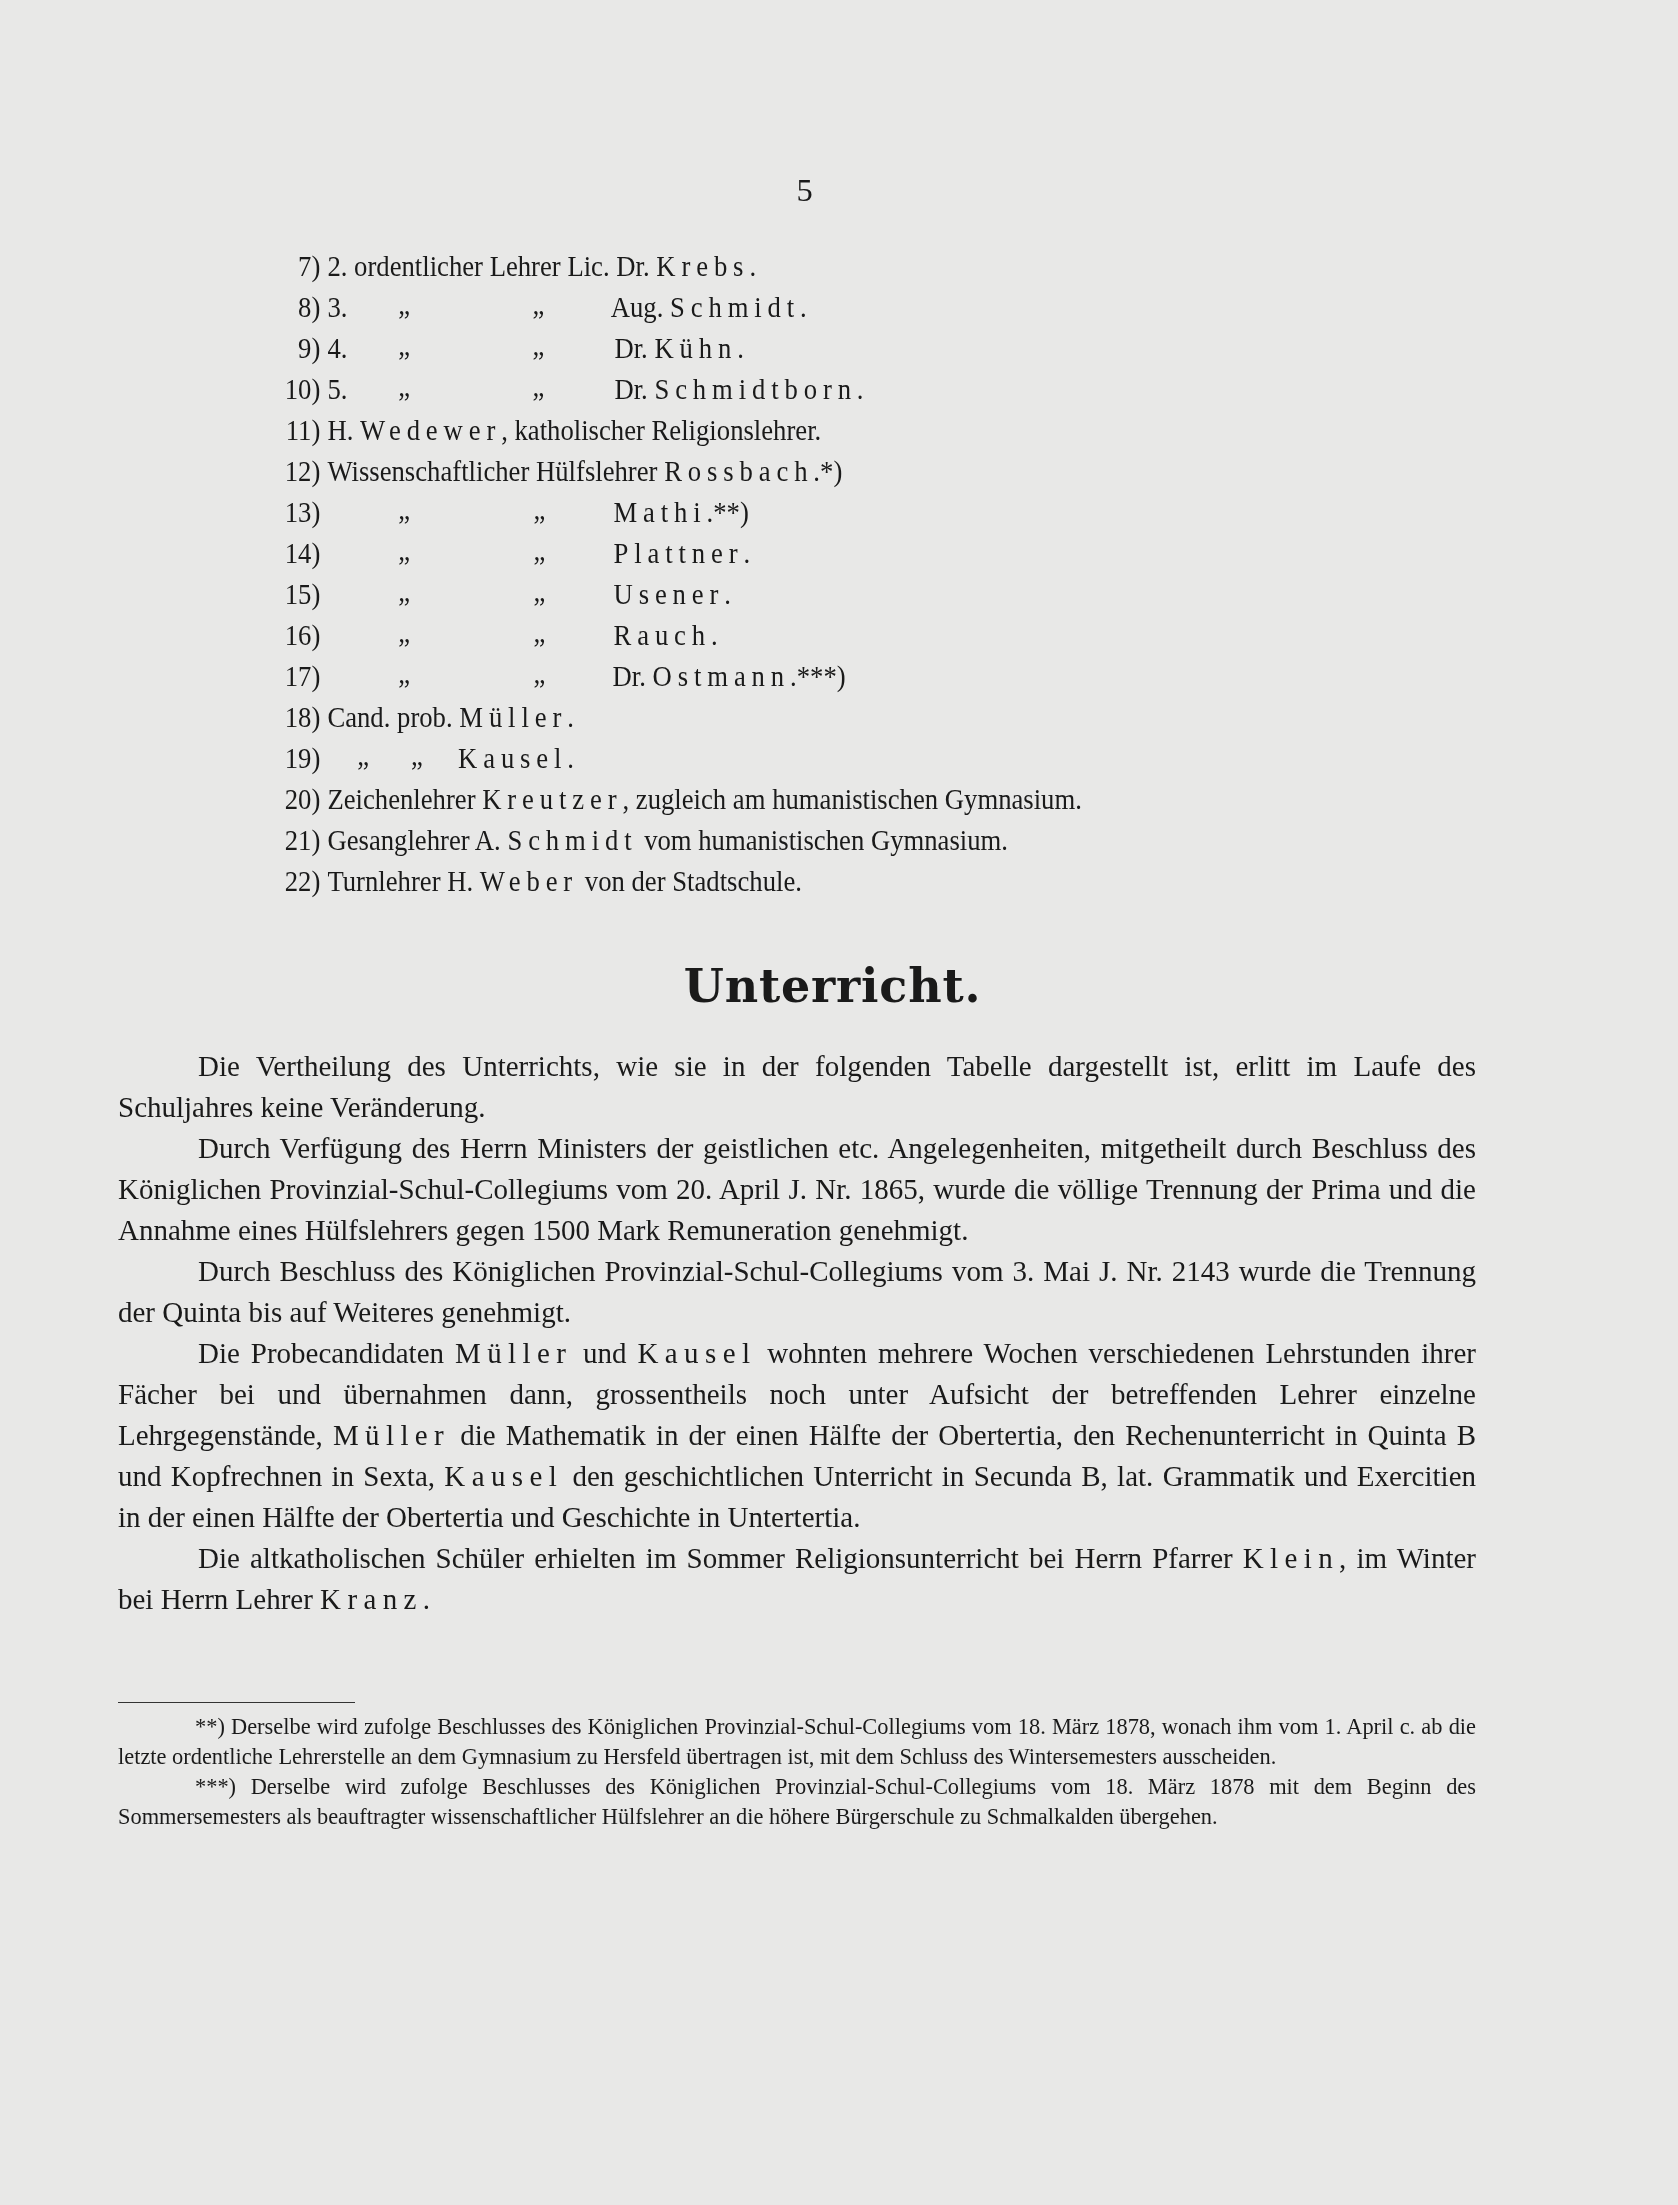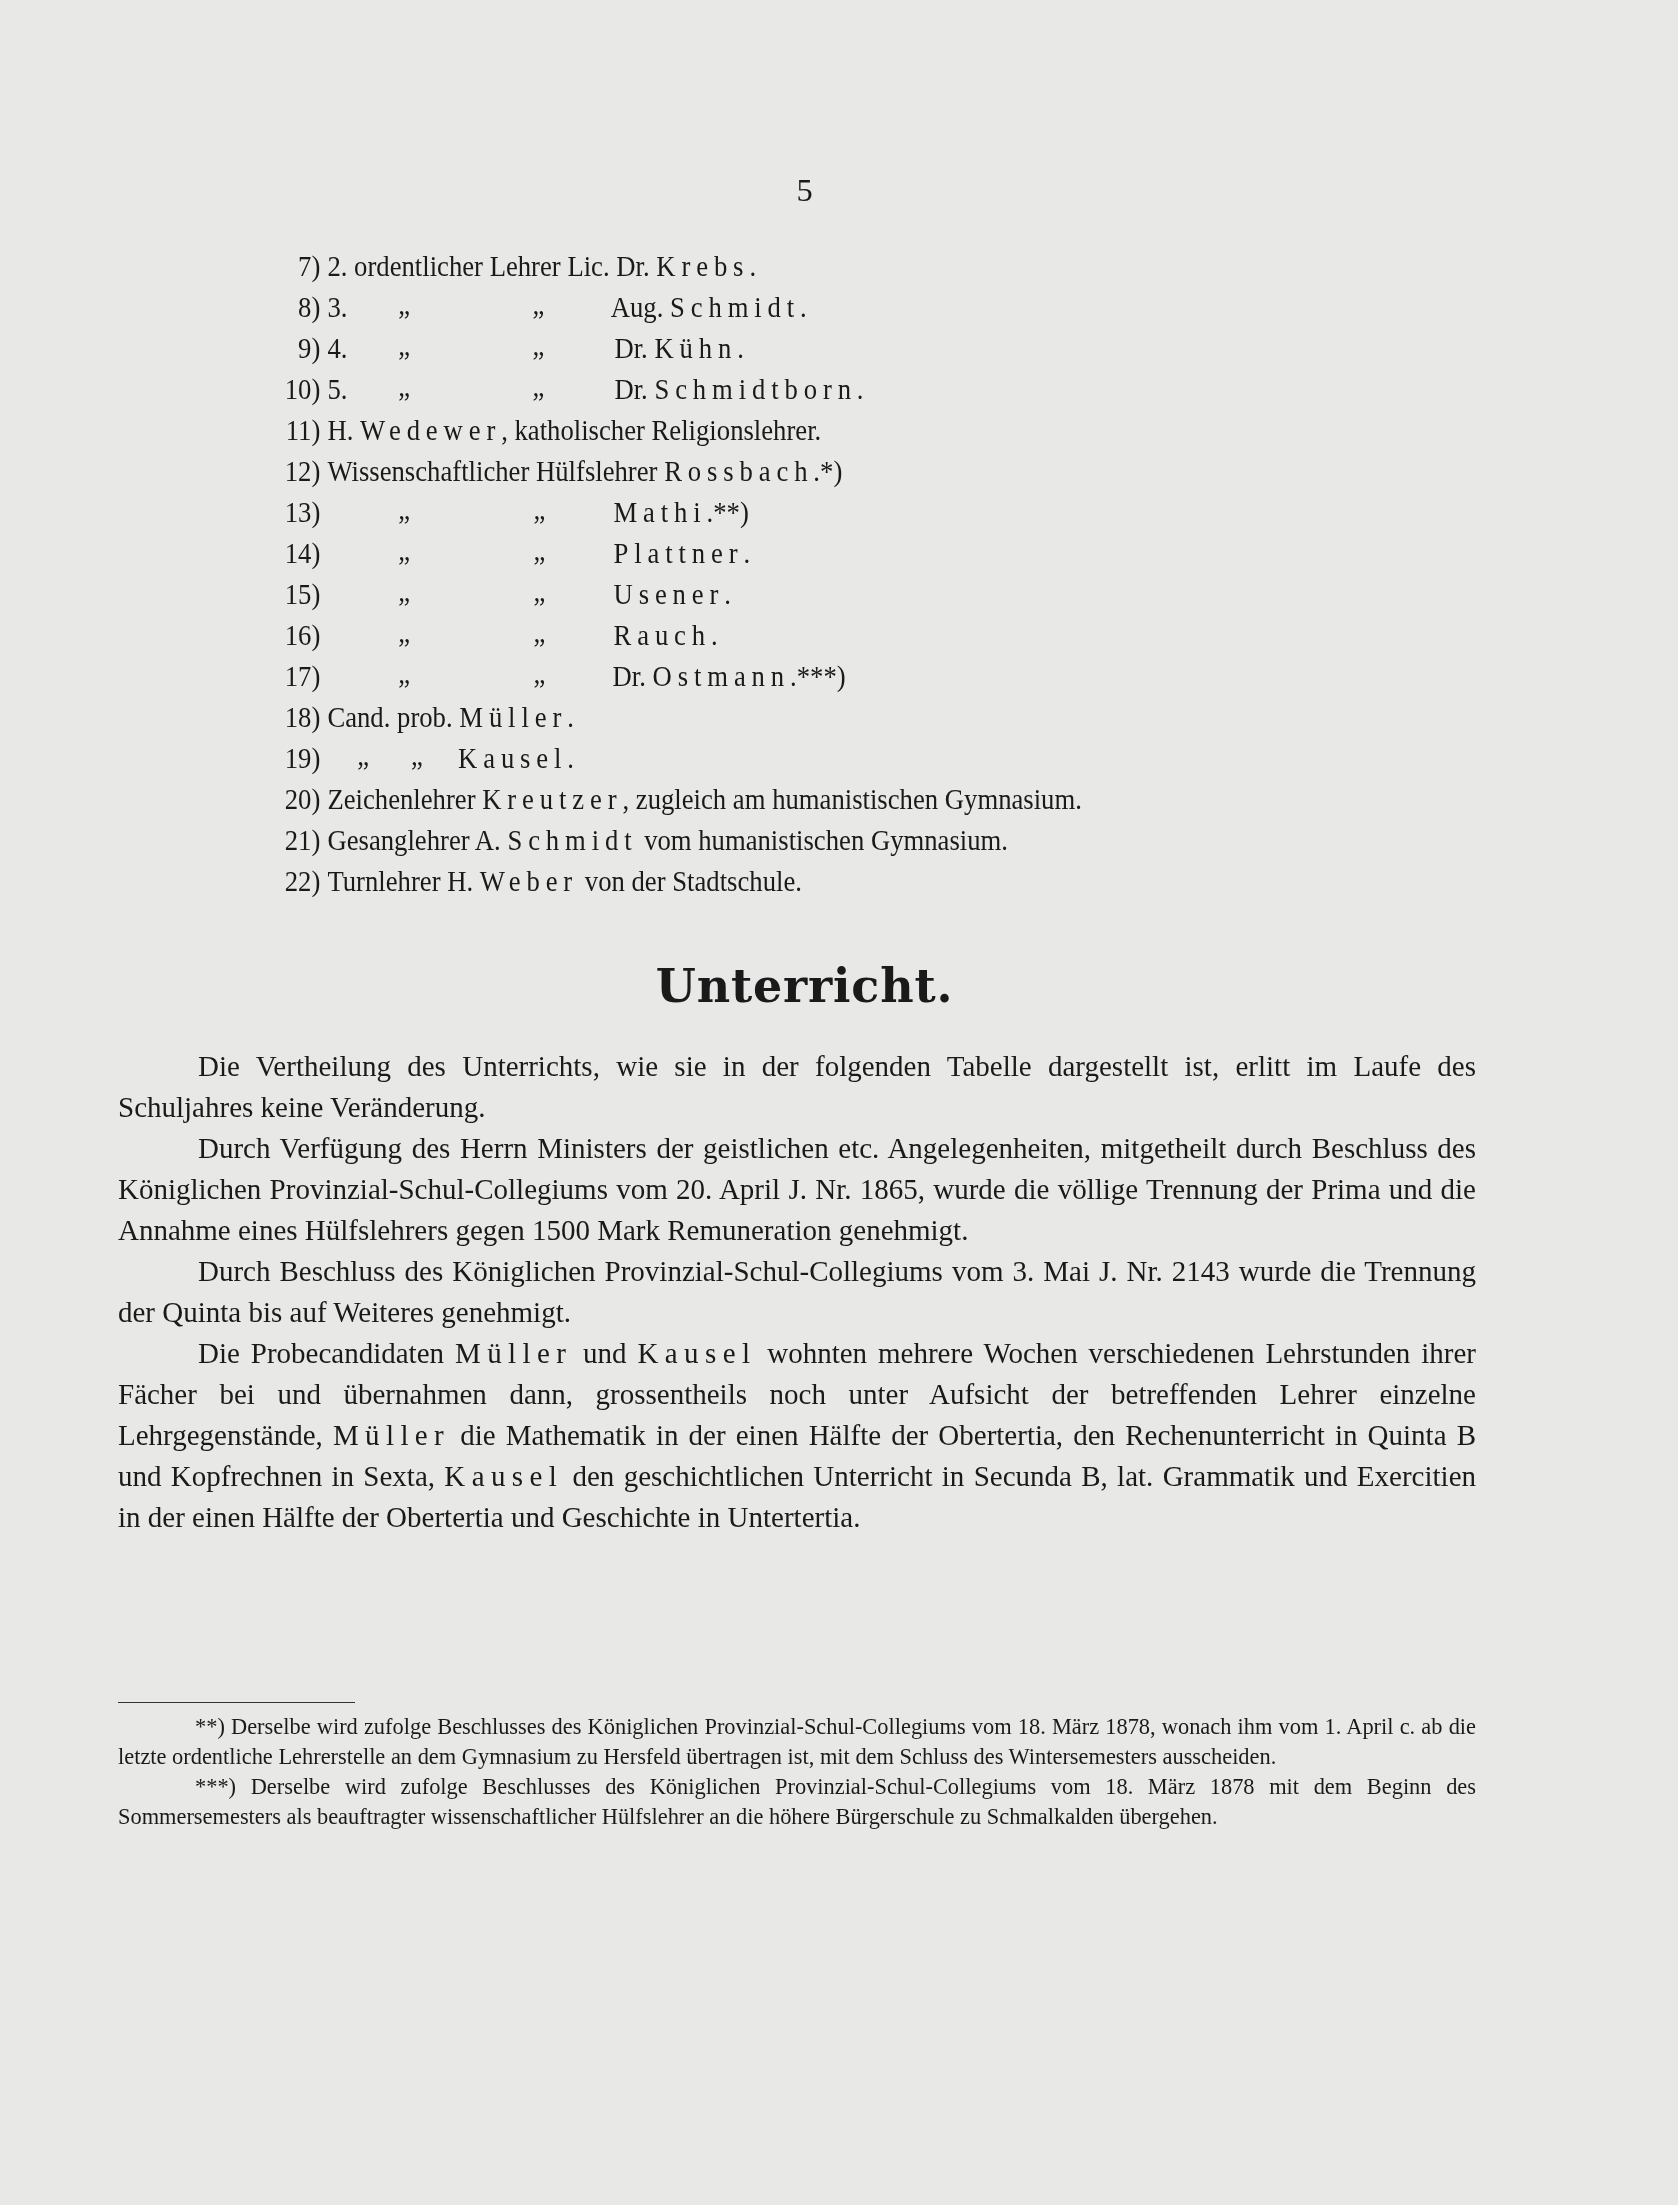--- a/index.html
+++ b/index.html
@@ -85,27 +85,28 @@
     <div class="staff-row"><span class="num">19)</span><span style="position: absolute; top: 0px;">
         <span class="ditto" style="left: 32.5px;">„</span>
         <span class="ditto" style="left: 91px;">„</span>
         <span style="position: absolute; left: 142px;"><span class="sp">Kausel</span><span>.</span></span>
       </span></div>
     <div class="staff-row"><span class="num">20)</span><span style="position: absolute; top: 0px;"><span>Zeichenlehrer </span><span class="sp">Kreutzer</span><span>, zugleich am humanistischen Gymnasium.</span></span></div>
     <div class="staff-row"><span class="num">21)</span><span style="position: absolute; top: 0px;"><span>Gesanglehrer A. </span><span class="sp">Schmidt</span><span> vom humanistischen Gymnasium.</span></span></div>
     <div class="staff-row"><span class="num">22)</span><span style="position: absolute; top: 0px;"><span>Turnlehrer H. </span><span class="sp">Weber</span><span> von der Stadtschule.</span></span></div>
   </div>
 
-<h1 class="heading" style="margin:0;">Unterricht.</h1>
+<h1 class="heading" style="margin:0;padding-left:28px;">Unterricht.</h1>
 
 <div class="body-text" id="section-body">
     <p><span>Die Vertheilung des Unterrichts, wie sie in der folgenden Tabelle dargestellt ist, erlitt im Laufe des Schuljahres keine Veränderung.</span></p>
     <p><span>Durch Verfügung des Herrn Ministers der geistlichen etc. Angelegenheiten, mitgetheilt durch Beschluss des Königlichen Provinzial-Schul-Collegiums vom 20. April J. Nr. 1865, wurde die völlige Trennung der Prima und die Annahme eines Hülfslehrers gegen 1500 Mark Remuneration genehmigt.</span></p>
     <p><span>Durch Beschluss des Königlichen Provinzial-Schul-Collegiums vom 3. Mai J. Nr. 2143 wurde die Trennung der Quinta bis auf Weiteres genehmigt.</span></p>
     <p><span>Die Probecandidaten </span><span class="sp">Müller</span><span> und </span><span class="sp">Kausel</span><span> wohnten mehrere Wochen verschiedenen Lehrstunden ihrer Fächer bei und übernahmen dann, grossentheils noch unter Aufsicht der betreffenden Lehrer einzelne Lehrgegenstände, </span><span class="sp">Müller</span><span> die Mathematik in der einen Hälfte der Obertertia, den Rechenunterricht in Quinta B und Kopfrechnen in Sexta, </span><span class="sp">Kausel</span><span> den geschichtlichen Unterricht in Secunda B, lat. Grammatik und Exercitien in der einen Hälfte der Obertertia und Geschichte in Untertertia.</span></p>
+    <p><span>Die altkatholischen Schüler erhielten im Sommer Religionsunterricht bei Herrn Pfarrer </span><span class="sp">Klein</span><span>, im Winter bei Herrn Lehrer </span><span class="sp">Kranz</span><span>.</span></p>
   </div>
 
 <div class="rule"></div>
 
 <div class="footnotes" id="footnotes">
     <p><span>**)</span><span> Derselbe wird zufolge Beschlusses des Königlichen Provinzial-Schul-Collegiums vom 18. März 1878, wonach ihm vom 1. April c. ab die letzte ordentliche Lehrerstelle an dem Gymnasium zu Hersfeld übertragen ist, mit dem Schluss des Wintersemesters ausscheiden.</span></p>
     <p><span>***)</span><span> Derselbe wird zufolge Beschlusses des Königlichen Provinzial-Schul-Collegiums vom 18. März 1878 mit dem Beginn des Sommersemesters als beauftragter wissenschaftlicher Hülfslehrer an die höhere Bürgerschule zu Schmalkalden übergehen.</span></p>
   </div>
 
 

